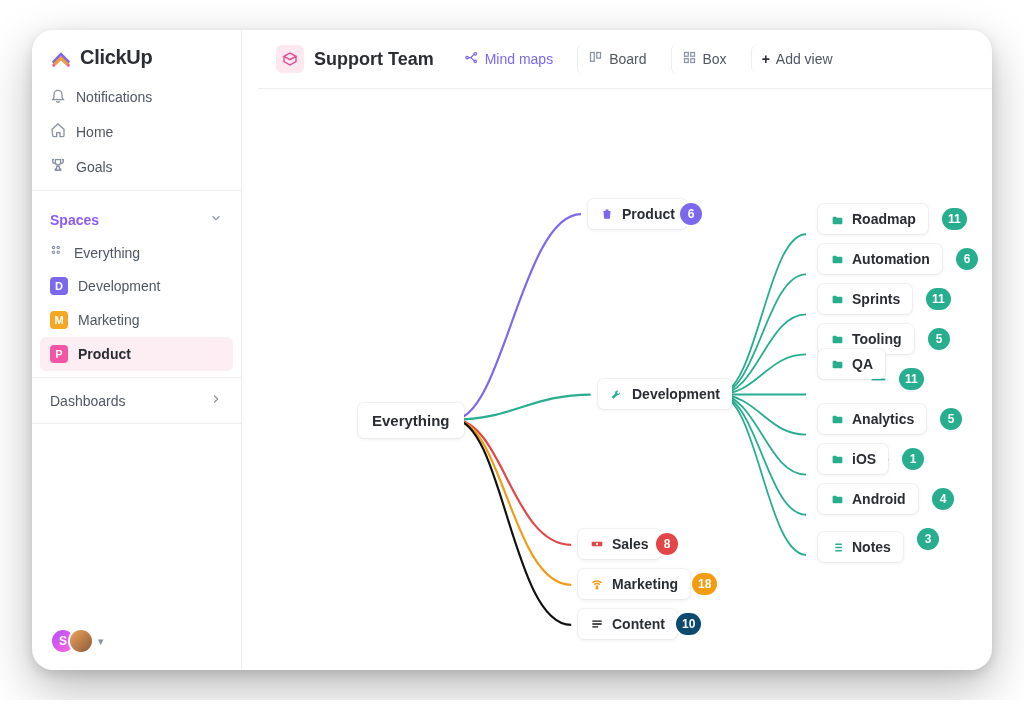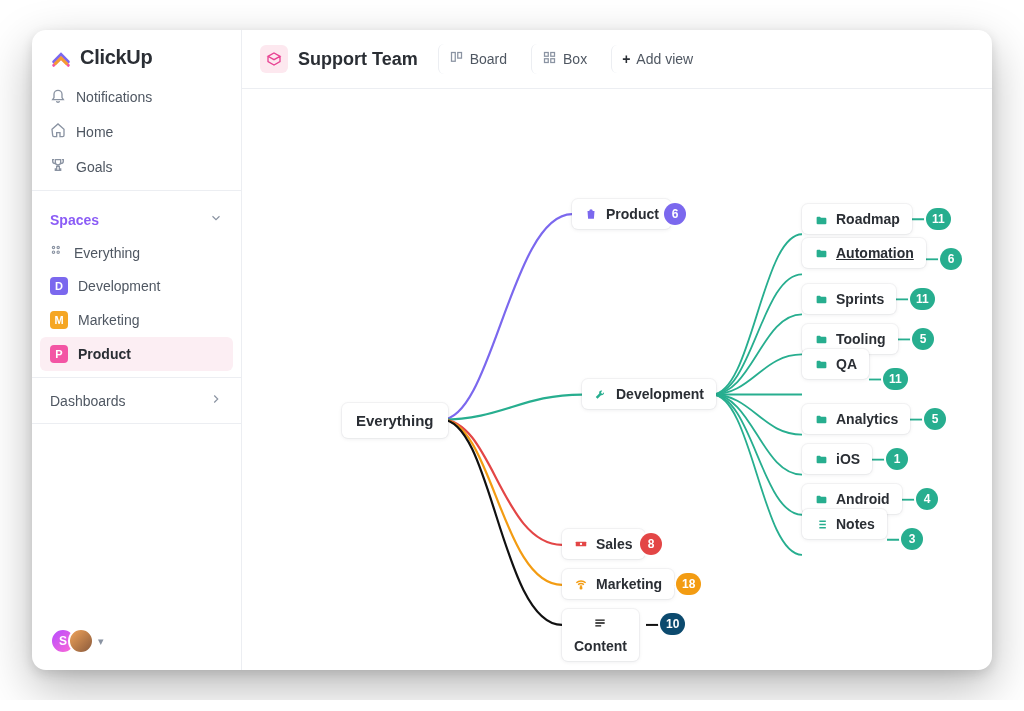--- a/index.html
+++ b/index.html
@@ -7,25 +7,26 @@
     font-family: -apple-system, BlinkMacSystemFont, 'Segoe UI', Helvetica, Arial, sans-serif;
     background: #fff;
     padding: 30px;
     color: #2a2e34;
   }
   .window {
     width: 960px;
     height: 640px;
     margin: 0 auto;
     background: #fff;
-    border-radius: 14px;
+    border-radius: 21px;
     box-shadow: 0 18px 48px rgba(0,0,0,.28), 0 4px 12px rgba(0,0,0,.12);
     display: flex;
     overflow: hidden;
     position: relative;
+    gap: 16px;
   }
   
   .sidebar {
     width: 210px;
     border-right: 1px solid #eceef2;
     display: flex;
     flex-direction: column;
     font-size: 14px;
   }
   .logo-row {
@@ -201,20 +202,31 @@
 
   <div class="main">
     <div class="topbar">
       <span class="folder-chip">
         <svg width="16" height="16" viewBox="0 0 24 24" fill="none" stroke="currentColor" stroke-width="2">
             <path d="M21 8l-9 5-9-5 9-5 9 5zM3 8v8l9 5 9-5V8"></path>
           </svg>
       </span>
       <span class="page-title">Support Team</span>
 
+      <span class="tab first active">
+        <span class="ticon">
+          <svg width="15" height="15" viewBox="0 0 24 24" fill="none" stroke="currentColor" stroke-width="2">
+              <circle cx="5" cy="12" r="2"></circle>
+              <circle cx="18" cy="6" r="2"></circle>
+              <circle cx="18" cy="18" r="2"></circle>
+              <path d="M7 12h4M11 12l5-5M11 12l5 5"></path>
+            </svg>
+        </span>
+        <span>Mind maps</span>
+      </span>
       <span class="tab">
         <span class="ticon">
           <svg width="15" height="15" viewBox="0 0 24 24" fill="none" stroke="currentColor" stroke-width="2">
               <rect x="4" y="4" width="6" height="14"></rect>
               <rect x="14" y="4" width="6" height="9"></rect>
             </svg>
         </span>
         <span>Board</span>
       </span>
       <span class="tab">
@@ -306,41 +318,41 @@
         <span class="nicon" style="color:#f39c12">
           <svg width="14" height="14" viewBox="0 0 24 24" fill="none" stroke="currentColor" stroke-width="2.4">
               <path d="M4 10a12 12 0 0 1 16 0M7 13a8 8 0 0 1 10 0M10 16a4 4 0 0 1 4 0"></path>
               <circle cx="12" cy="19" r="1.4" fill="currentColor"></circle>
             </svg>
         </span>
         <span>Marketing</span>
       </div>
       <div class="count" style="left:434px; top:484px; background:#f39c12">18</div>
 
-      <div class="node" style="left:320px; top:520px;flex-direction:column;">
+      <div class="node" style="left:320px; top:520px;">
         <span class="nicon" style="color:#111">
           <svg width="14" height="14" viewBox="0 0 24 24" fill="none" stroke="currentColor" stroke-width="2.4">
               <path d="M4 7h16M4 12h16M4 17h10"></path>
             </svg>
         </span>
         <span>Content</span>
       </div>
       <div class="count" style="left:418px; top:524px; background:#0c4a6e">10</div>
 
       <div id="dev-children">
           <div class="node" style="left: 560px; top: 115px; align-items: flex-end;">
             <span class="nicon">
               <svg width="13" height="13" viewBox="0 0 24 24" fill="#27ae8f">
                 <path d="M3 7a2 2 0 0 1 2-2h4l2 2h8a2 2 0 0 1 2 2v8a2 2 0 0 1-2 2H5a2 2 0 0 1-2-2z"></path>
               </svg>
             </span>
             <span>Roadmap</span>
           </div>
           <div class="count" style="left: 684px; top: 119px; background: rgb(39, 174, 143);">11</div>
-          <div class="node" style="left: 560px; top: 149px; text-decoration: underline;">
+          <div class="node" style="left: 560px; top: 155px;">
             <span class="nicon">
               <svg width="13" height="13" viewBox="0 0 24 24" fill="#27ae8f">
                 <path d="M3 7a2 2 0 0 1 2-2h4l2 2h8a2 2 0 0 1 2 2v8a2 2 0 0 1-2 2H5a2 2 0 0 1-2-2z"></path>
               </svg>
             </span>
             <span>Automation</span>
           </div>
           <div class="count" style="left: 698px; top: 159px; background: rgb(39, 174, 143);">6</div>
           <div class="node" style="left: 560px; top: 195px;">
             <span class="nicon">
@@ -389,21 +401,21 @@
           <div class="count" style="left: 644px; top: 359px; background: rgb(39, 174, 143);">1</div>
           <div class="node" style="left: 560px; top: 395px;">
             <span class="nicon">
               <svg width="13" height="13" viewBox="0 0 24 24" fill="#27ae8f">
                 <path d="M3 7a2 2 0 0 1 2-2h4l2 2h8a2 2 0 0 1 2 2v8a2 2 0 0 1-2 2H5a2 2 0 0 1-2-2z"></path>
               </svg>
             </span>
             <span>Android</span>
           </div>
           <div class="count" style="left: 674px; top: 399px; background: rgb(39, 174, 143);">4</div>
-          <div class="node" style="left: 560px; top: 420px;">
+          <div class="node" style="left: 560px; top: 443px;">
             <span class="nicon">
               <svg width="13" height="13" viewBox="0 0 24 24" fill="none" stroke="#27ae8f" stroke-width="2.4">
                 <path d="M8 6h12M8 12h12M8 18h12M4 6h.01M4 12h.01M4 18h.01"></path>
               </svg>
             </span>
             <span>Notes</span>
           </div>
           <div class="count" style="left: 659px; top: 439px; background: rgb(39, 174, 143);">3</div>
         </div>
     </div>

